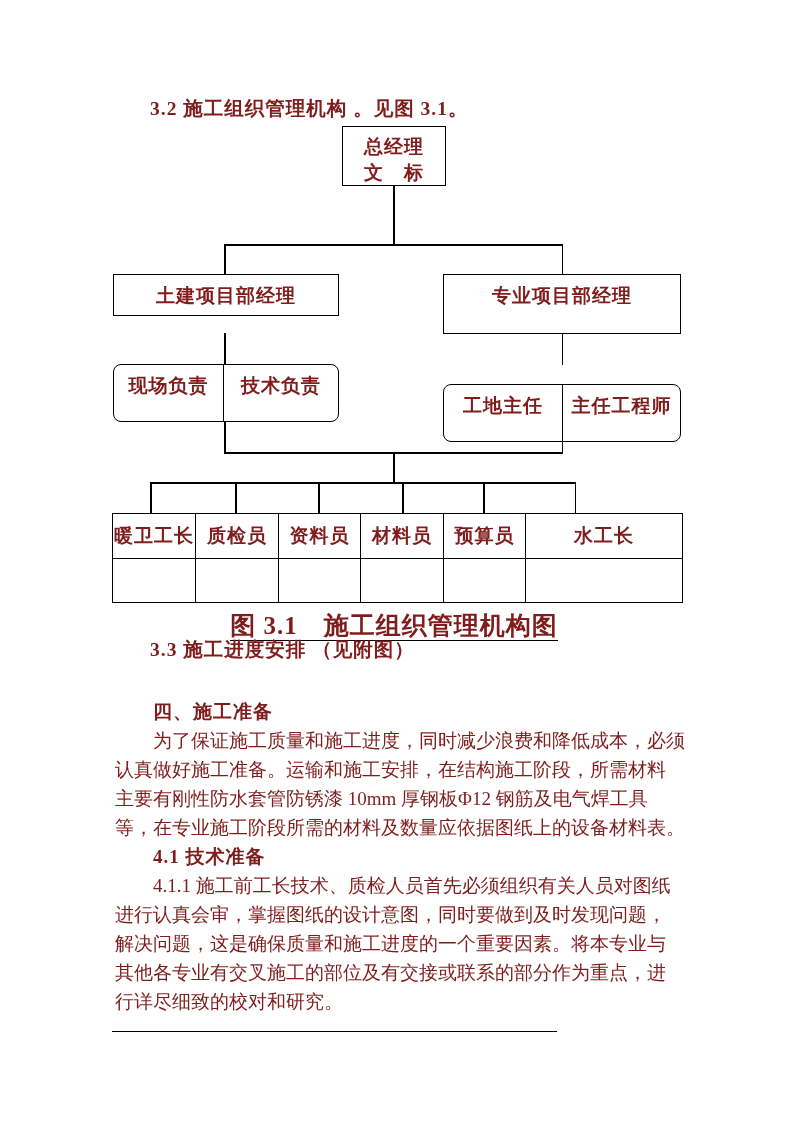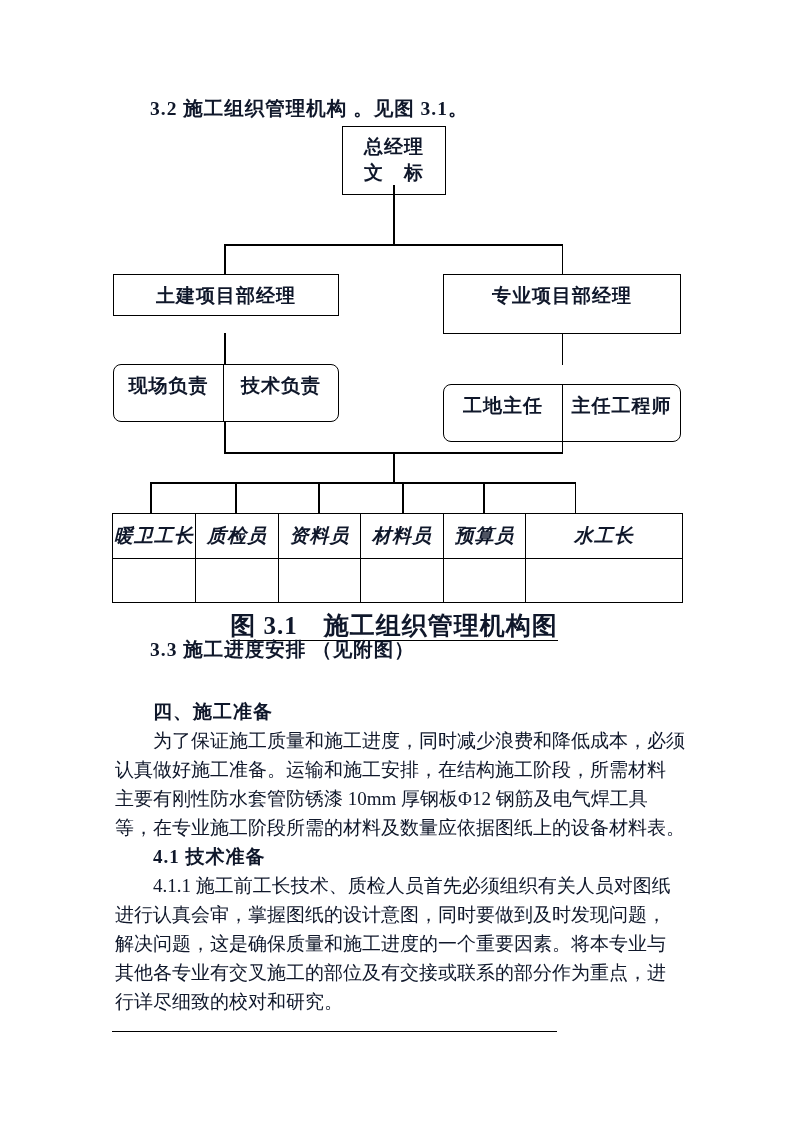--- a/index.html
+++ b/index.html
@@ -1,18 +1,18 @@
 <!DOCTYPE html>
 <html><head>
 <meta charset="utf-8">
 <style>
   html,body{margin:0;padding:0;background:#ffffff;}
   #page{
     position:relative;width:793px;height:1122px;background:#ffffff;
-    font-family:"Liberation Serif","DejaVu Serif",serif;color:#0f172a;overflow:hidden;
+    font-family:"Liberation Serif","DejaVu Serif",serif;color:#7f1d1d;overflow:hidden;
   }
   .vline{position:absolute;width:1.5px;background:#000;}
   .hline{position:absolute;height:1.5px;background:#000;}
   .heading{
     position:absolute;left:115px;width:572px;font-size:19.5px;font-weight:bold;
     letter-spacing:1px;text-indent:35px;line-height:26px;white-space:nowrap;
   }
   .obox{
     position:absolute;border:1.8px solid #000;box-sizing:border-box;background:#fff;
     text-align:center;font-weight:bold;font-size:19px;letter-spacing:1px;
@@ -24,21 +24,21 @@
   #top-box .l1{padding-top:7px;line-height:26px;}
   #top-box .l2{line-height:26px;}
   table.staff{
     position:absolute;left:112px;top:513px;width:570px;border-collapse:collapse;
     table-layout:fixed;font-size:19px;font-weight:bold;letter-spacing:1px;
   }
   table.staff th,table.staff td{
     border:1.8px solid #000;text-align:center;vertical-align:middle;
     padding:0;font-weight:bold;
   }
-  table.staff tr.hdr{height:45px;font-style:italic;}
+  table.staff tr.hdr{height:45px;}
   table.staff tr.blank{height:44px;}
   #caption{
     position:absolute;left:108px;top:609px;width:572px;text-align:center;
     font-size:25px;font-weight:bold;letter-spacing:1px;
   }
   #caption span{border-bottom:1.8px solid #000;padding-bottom:1px;}
   #body-text{
     position:absolute;left:115px;top:697px;width:572px;font-size:19px;
     line-height:29px;text-align:left;
   }
@@ -48,21 +48,21 @@
 </style>
 </head>
 <body>
 
 <div id="page">
 
   <div class="heading" style="top:96px;">3.2 施工组织管理机构 。见图 3.1。</div>
 
   <div>
 
-    <div class="obox" id="top-box" style="left:342px;top:126px;width:104px;height:69px;">
+    <div class="obox" id="top-box" style="left:342px;top:126px;width:104px;height:60px;">
       <div class="l1">总经理</div>
       <div class="l2">文　标</div>
     </div>
 
     <div class="vline" style="left:393px;top:185px;height:60px;"></div>
     <div class="hline" style="left:224px;top:244px;width:339px;"></div>
     <div class="vline" style="left:224px;top:244px;height:31px;"></div>
     <div class="vline" style="left:561.5px;top:244px;height:31px;"></div>
 
     <div class="obox" style="left:113px;top:274px;width:226px;height:42px;">

